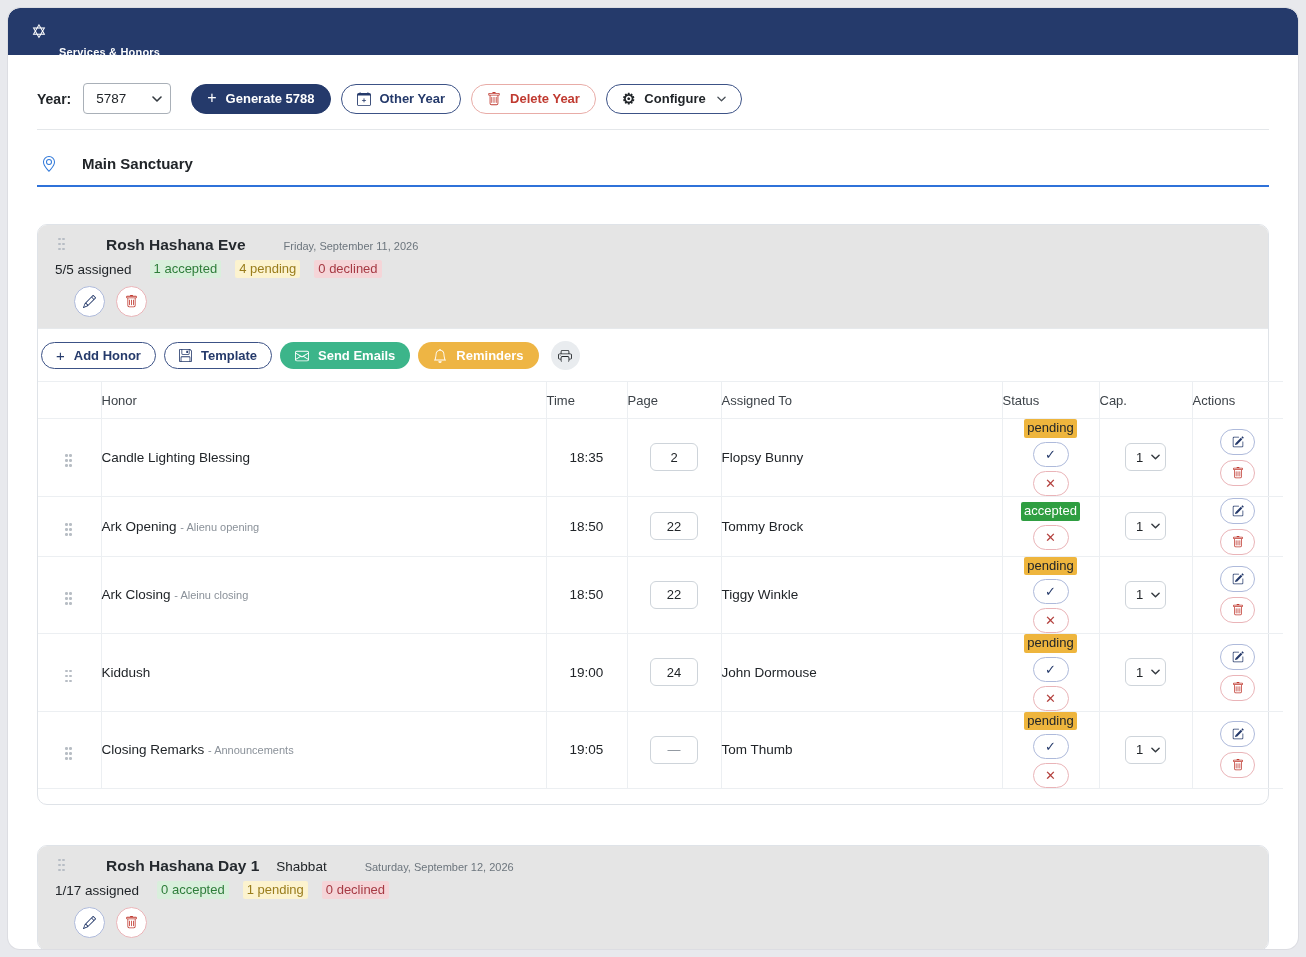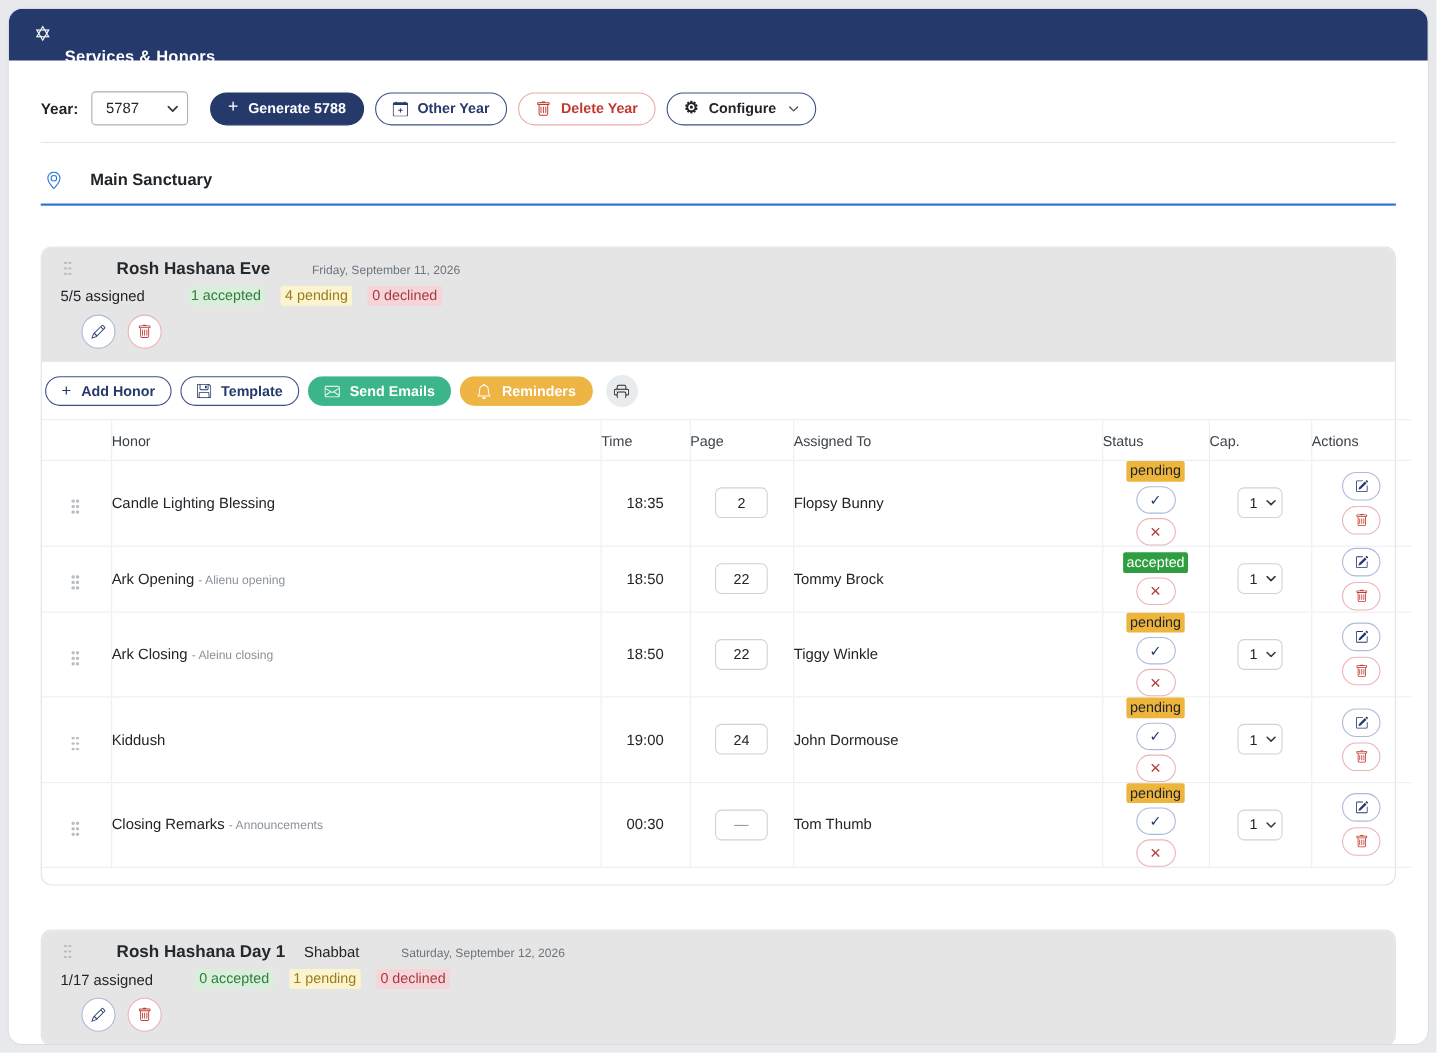--- a/index.html
+++ b/index.html
@@ -4,21 +4,21 @@
 <style>
   * { margin:0; padding:0; box-sizing:border-box; }
   html,body { width:1306px; height:957px; }
   body { background:#e8e9ed; font-family:"Liberation Sans", sans-serif; color:#212529; position:relative; }
   .page { position:absolute; left:8px; top:8px; width:1290px; height:941px; background:#fff;
           border-radius:12px; box-shadow:0 0 0 1px #dcdde2; overflow:hidden; }
 
   
   .appbar { height:47px; background:#253a6b; border-radius:12px 12px 0 0; display:flex; align-items:center; gap:12px; padding:0 23px; color:#fff; }
   .appbar .star { font-size:19px; line-height:1; }
-  .appbar .title { font-size:15px; font-weight:bold; letter-spacing:.2px;margin-top:40px; }
+  .appbar .title { font-size:11px; font-weight:bold; letter-spacing:.2px;margin-top:40px; }
 
   .content { padding:0 29px; }
 
   
   .year-row { margin-top:28px; display:flex; align-items:center; gap:10px; }
   .year-label { font-size:14px; font-weight:bold; margin-right:2px; }
   .sel-wrap { position:relative; display:inline-block; }
   .sel-wrap select { appearance:none; -webkit-appearance:none; border:1px solid #a9b0b8; border-radius:4px; background:#fff; font-family:inherit; color:#212529; }
   .sel-wrap .chev { position:absolute; top:50%; transform:translateY(-50%); pointer-events:none; color:#343a40; display:flex; }
   .year-sel select { width:88px; height:31px; font-size:13.5px; padding:0 22px 0 12px; }
@@ -47,21 +47,21 @@
   .event-card.head-only .event-head { border-radius:9px; padding-bottom:12px; }
   .event-card.with-table .event-head { border-bottom:1px solid #e6e9ec; }
   .eh-row1 { display:flex; align-items:baseline; padding-left:20px; }
   .eh-row1 .drag { align-self:center; }
   .eh-title { font-size:15.5px; font-weight:bold; color:#24292e; margin-left:40px; }
   .eh-tag { font-size:13.5px; color:#212529; margin-left:17px; }
   .eh-date { font-size:11px; color:#6c757d; margin-left:38px; }
   .eh-row2 { display:flex; align-items:center; gap:14px; margin-top:6px; padding-left:17px; font-size:13.5px; }
   .eh-row2 .assigned { color:#212529; margin-right:4px; }
   .chip { font-size:13px; padding:1px 4px 2px; border-radius:2px; }
-  .chip-accepted { background:#d9efdc; color:#2e7d3a;margin-left:20px; }
+  .chip-accepted { background:#d9efdc; color:#2e7d3a; }
   .chip-pending  { background:#fcf3cf; color:#9a7d1c; }
   .chip-declined { background:#f5d5d8; color:#a63a44;text-align:right; }
   .eh-row3 { display:flex; align-items:center; gap:11px; margin-top:8px; padding-left:36px; }
   .circ-btn { width:31px; height:31px; border-radius:50%; background:#fff; display:inline-flex; align-items:center; justify-content:center; cursor:pointer; }
   .circ-edit { border:1px solid #aebadb; color:#253a6b; }
   .circ-del  { border:1px solid #eab4b8; color:#c03a30; }
 
   
   .toolbar { display:flex; align-items:center; gap:8px; padding:12px 0 11px 3px; }
   .pill { display:inline-flex; align-items:center; gap:9px; height:27px; padding:0 14px; border-radius:15px;
@@ -476,21 +476,21 @@
           <tr>
             <td class="cen"><span class="drag">
                   <i></i>
                   <i></i>
                   <i></i>
                   <i></i>
                   <i></i>
                   <i></i>
                 </span></td>
             <td class="td-pad"><span>Closing Remarks</span> <span class="honor-sub">- Announcements</span></td>
-            <td class="cen">00:30</td>
+            <td class="cen">19:05</td>
             <td class="cen"><input class="page-input muted" value="—" style=""></td>
             <td class="td-pad">Tom Thumb</td>
             <td>
                 <div class="status-cell">
               <span class="badge badge-pending">pending</span>
               <button class="oval-btn oval-check">
                     <span>✓</span>
                   </button>
               <button class="oval-btn oval-x">
                     <span>✕</span>

